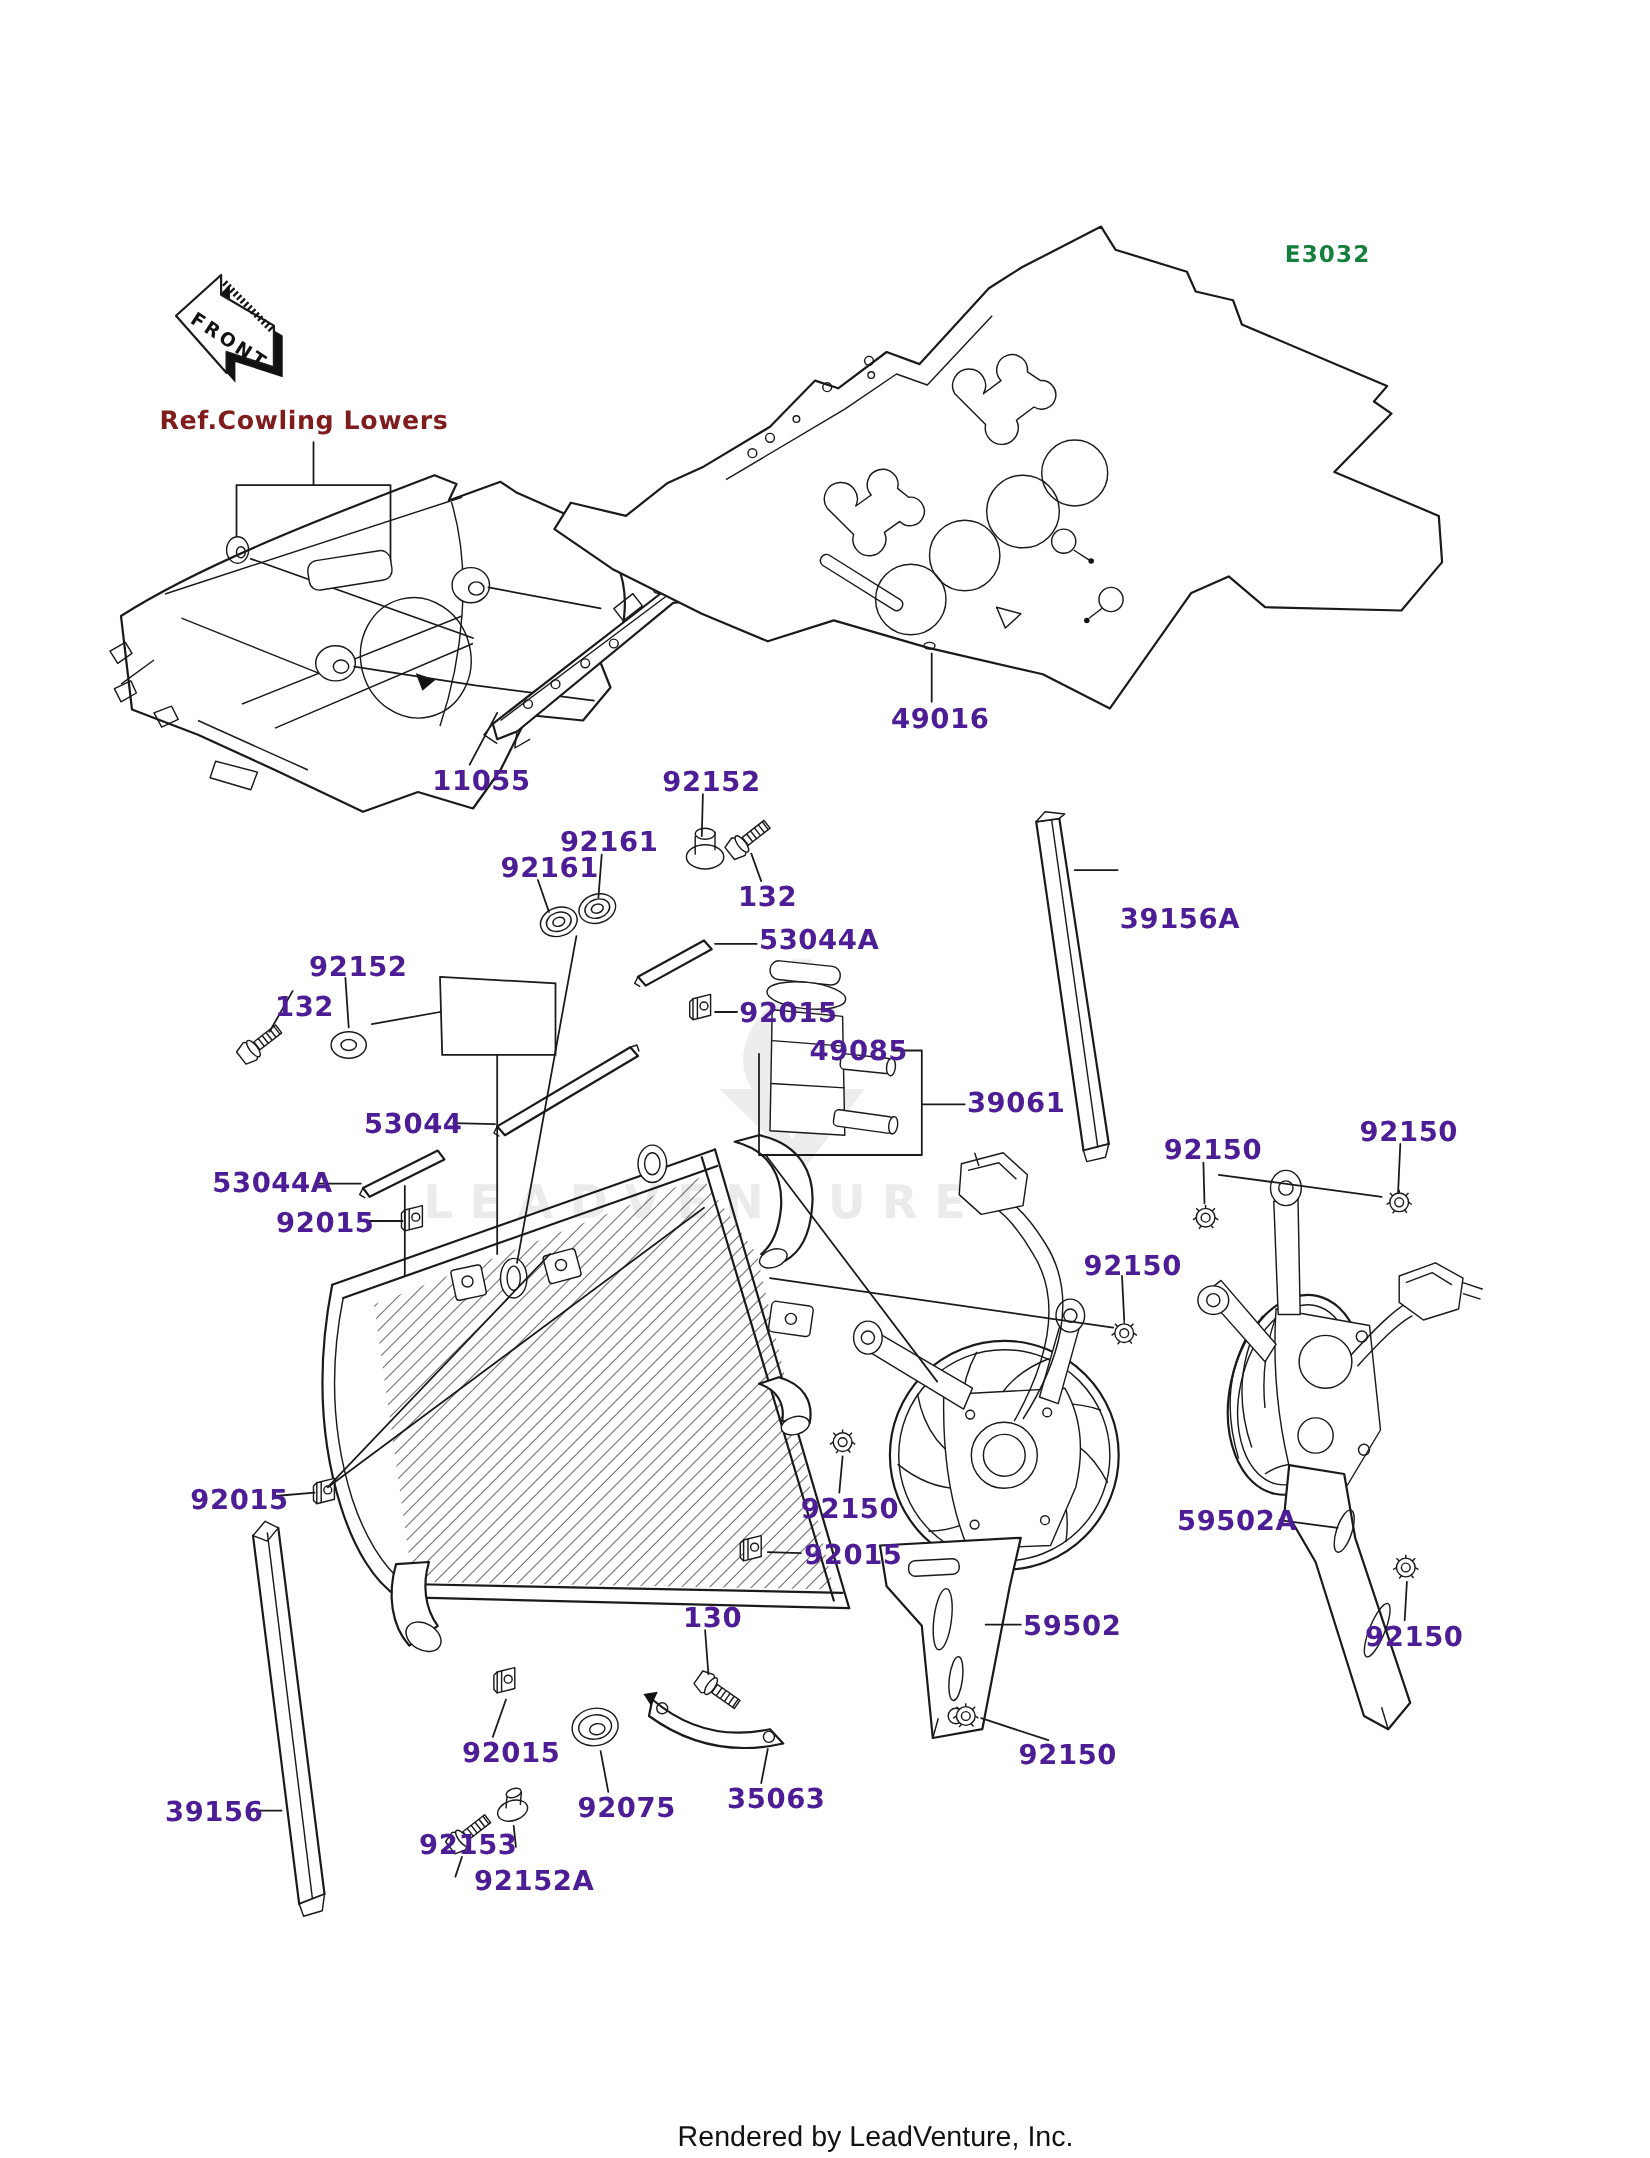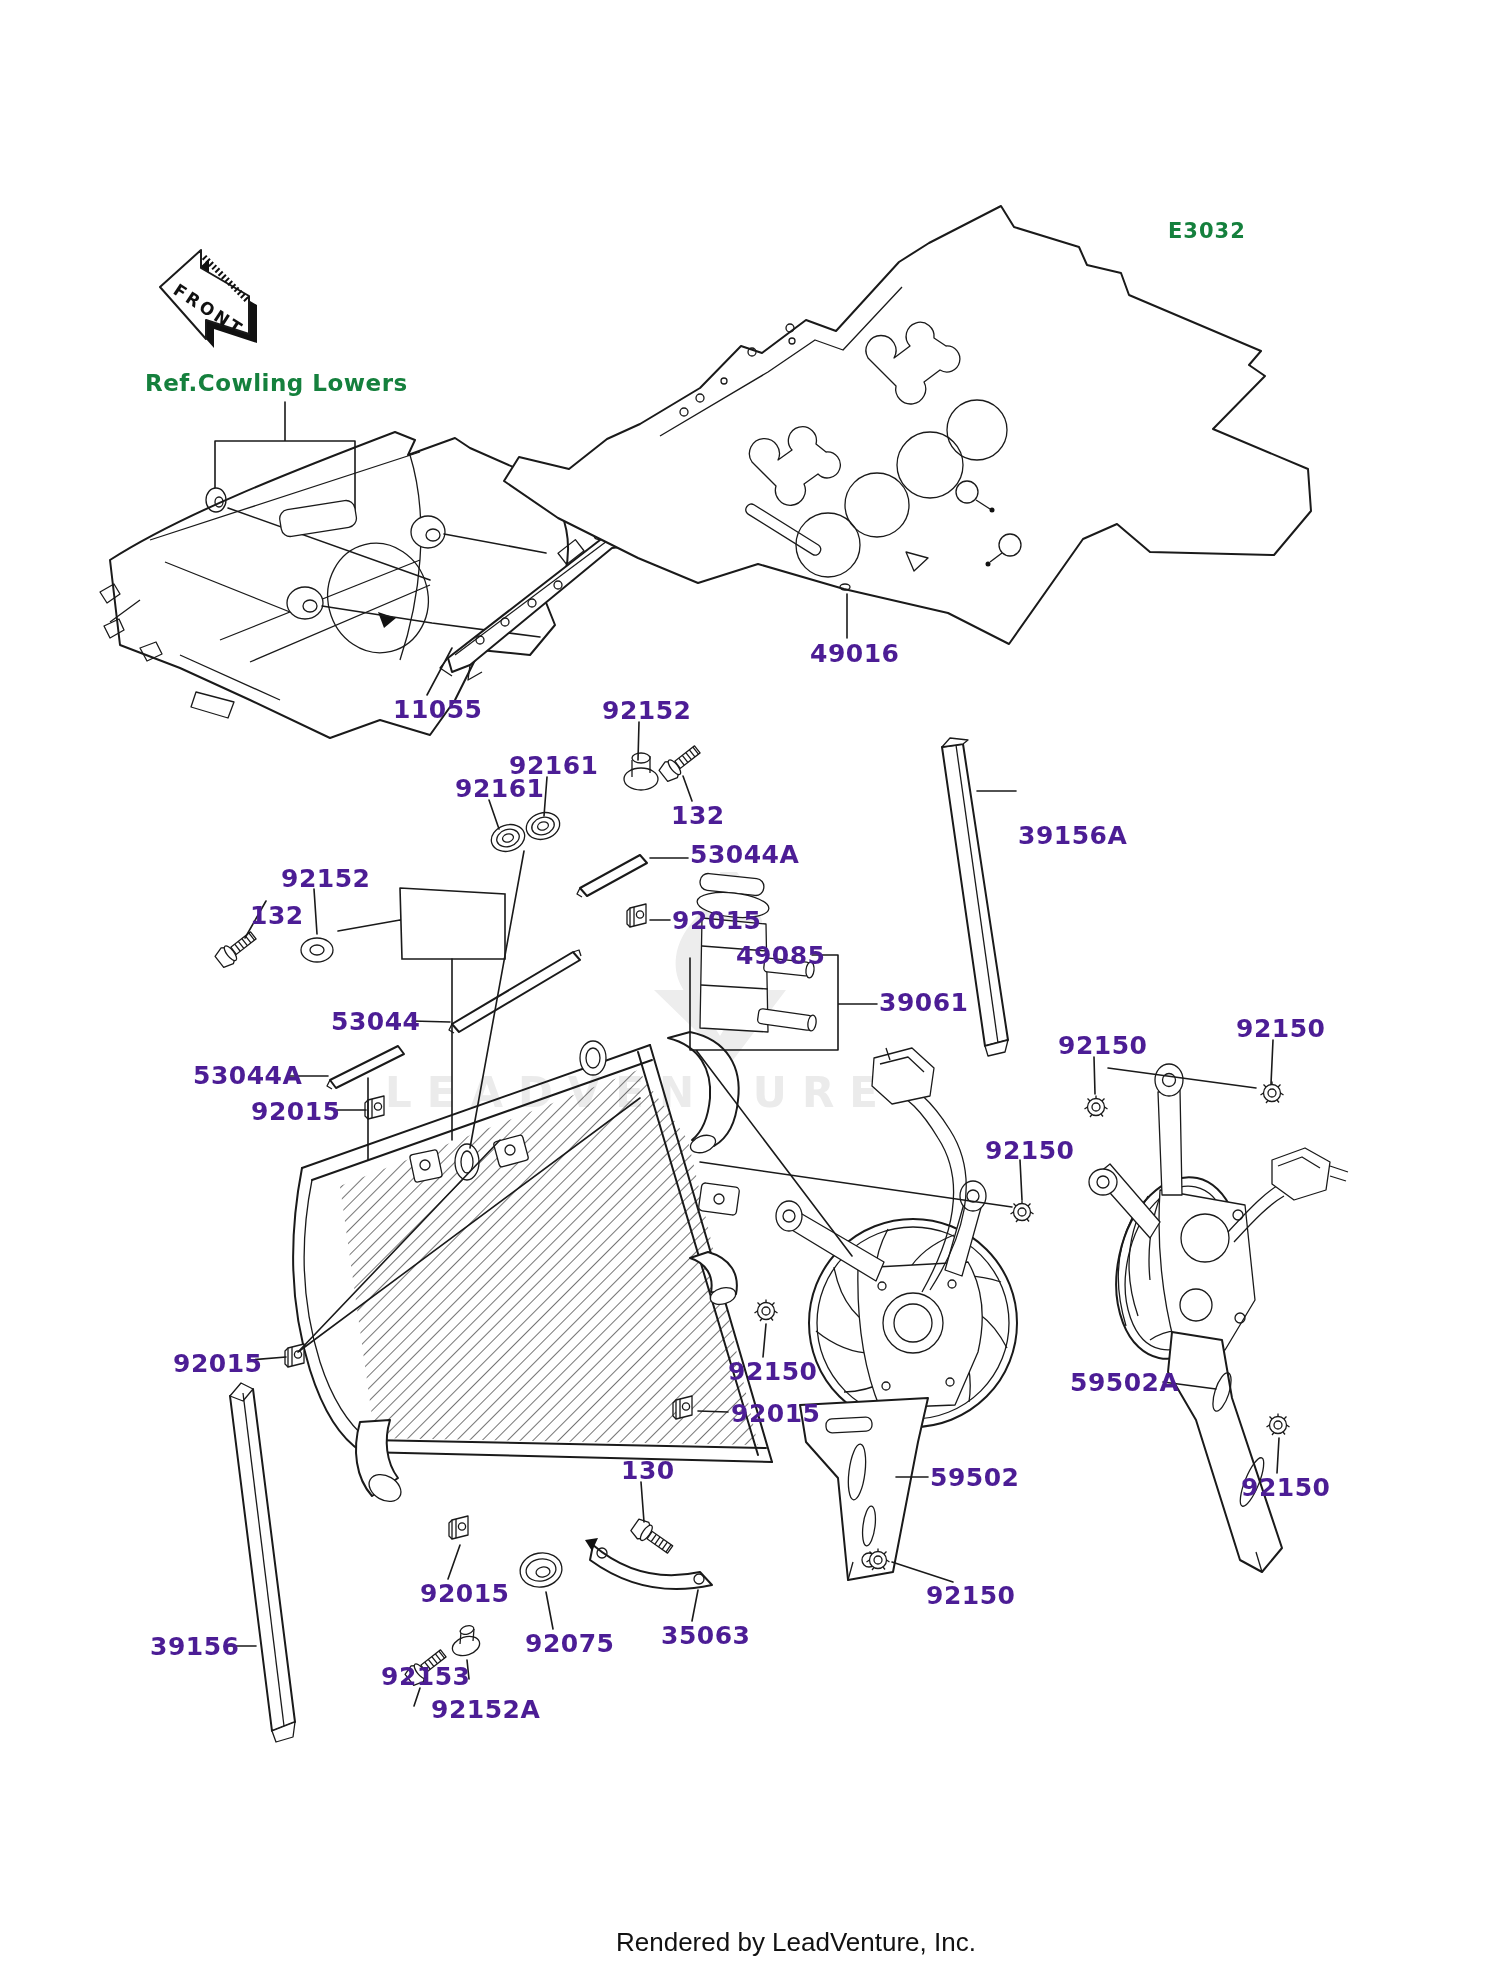--- a/index.html
+++ b/index.html
@@ -4,21 +4,21 @@
 <style>
   html,body{margin:0;padding:0;background:#fff;}
   #stage{position:relative;width:1500px;height:1962px;background:#fff;overflow:hidden;
          font-family:"DejaVu Sans",sans-serif;}
   #drawing{position:absolute;left:0;top:0;}
   .plabel{position:absolute;font:bold 25px "DejaVu Sans",sans-serif;color:#4c1d95;
           line-height:1;letter-spacing:.5px;white-space:nowrap;}
   #diagram-code{position:absolute;left:1132px;top:221px;font:bold 21px "DejaVu Sans",sans-serif;
           color:#15803d;line-height:1;letter-spacing:1px;margin-left:36px;}
   #ref-note{position:absolute;left:145px;top:372px;font:bold 23px "DejaVu Sans",sans-serif;
-          color:#15803d;line-height:1;letter-spacing:.5px;}
+          color:#7f1d1d;line-height:1;letter-spacing:.5px;}
   #watermark-text{position:absolute;left:385px;top:1072px;font:bold 42px "DejaVu Sans",sans-serif;
           color:#ebebeb;letter-spacing:15px;line-height:1;}
   #footer-text{position:absolute;left:583px;top:1929px;font:26px "Liberation Sans",sans-serif;
           color:#111;line-height:1;margin-left:33px;}
   svg .ln{stroke:#1a1a1a;stroke-width:2;fill:none;stroke-linejoin:round;stroke-linecap:round;}
   svg .tn{stroke:#1a1a1a;stroke-width:1.3;fill:none;stroke-linejoin:round;}
   svg .wf{stroke:#1a1a1a;stroke-width:2;fill:#fff;stroke-linejoin:round;}
   svg .wt{stroke:#1a1a1a;stroke-width:1.3;fill:#fff;stroke-linejoin:round;}
   svg .ld{stroke:#1a1a1a;stroke-width:1.6;fill:none;stroke-linecap:round;}
   svg .bk{fill:#111;stroke:none;}

